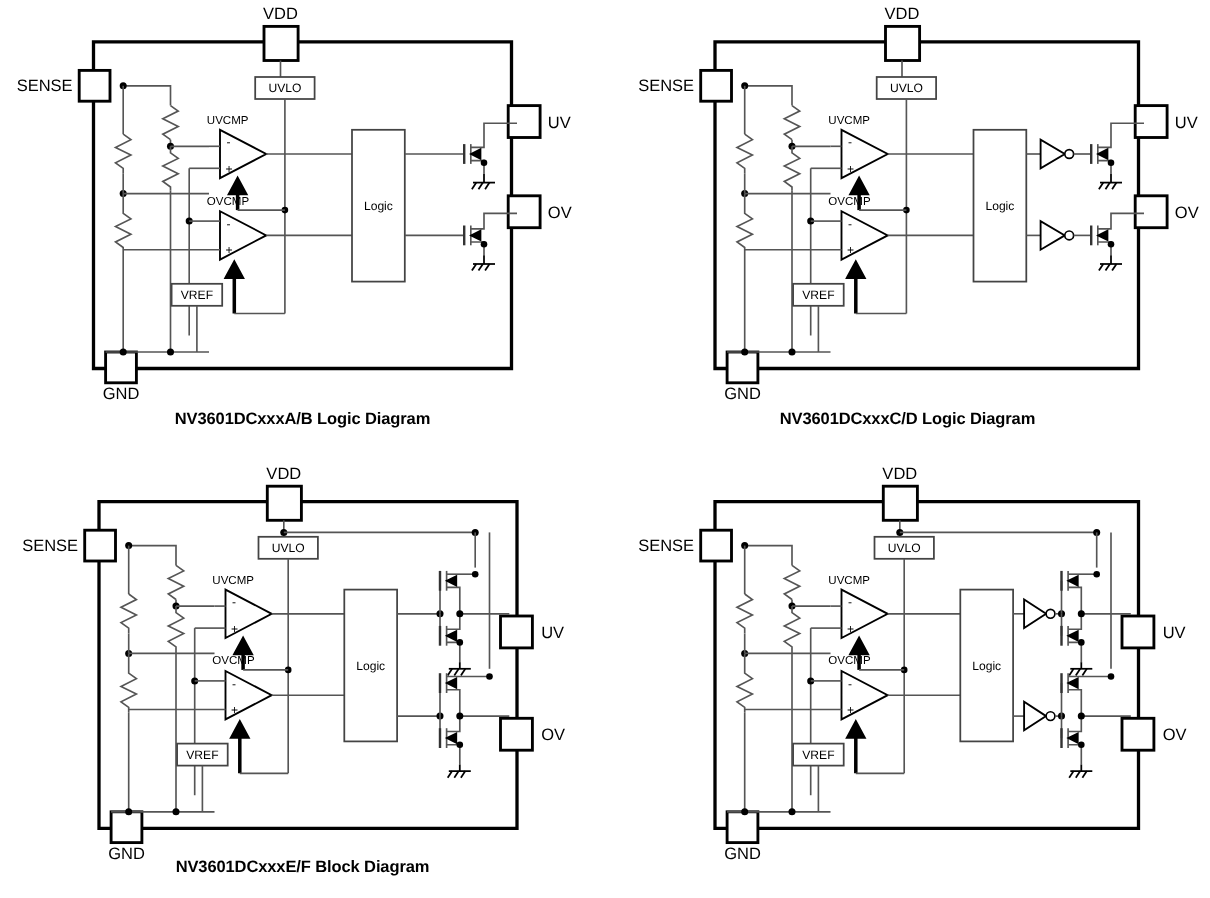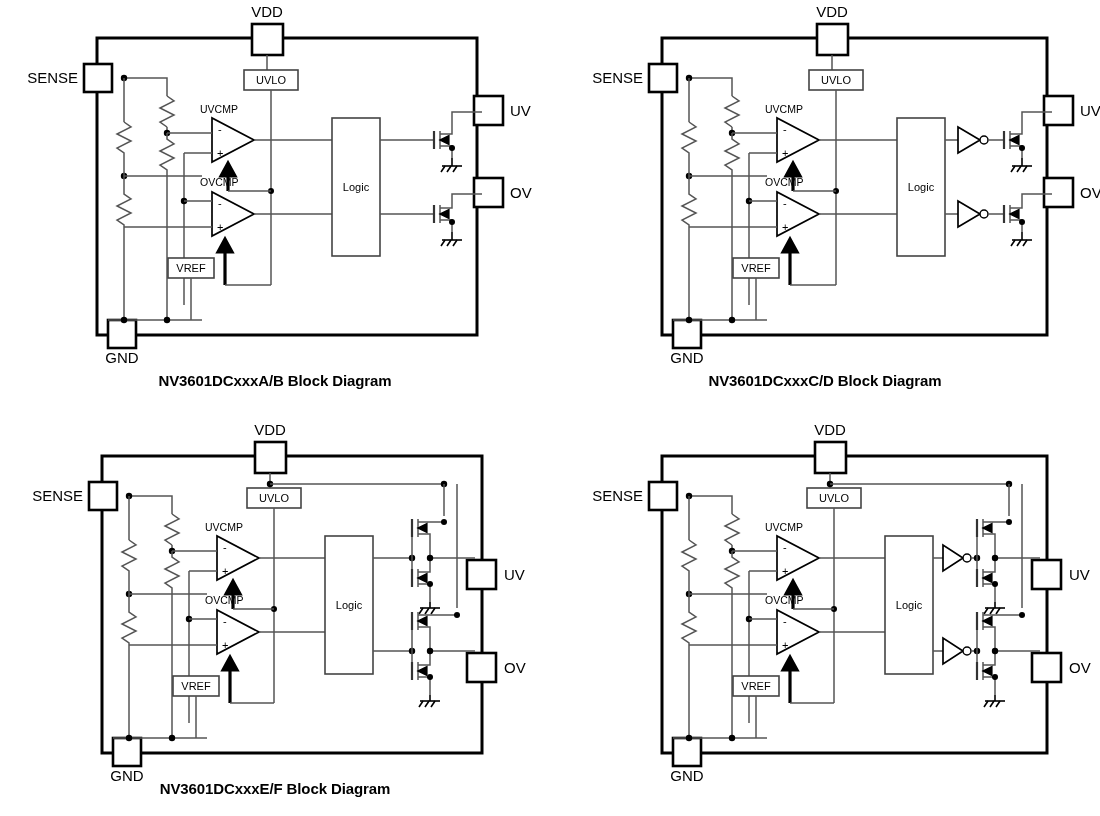--- a/index.html
+++ b/index.html
@@ -2,21 +2,21 @@
 <html><head>
 <meta charset="utf-8">
 <style>
   html,body{margin:0;padding:0;}
   body{
     width:1100px;height:816px;background:#ffffff;
     font-family:"Liberation Sans", sans-serif;
     overflow:hidden;
   }
   .sheet{position:relative;width:1100px;height:816px;}
-  .panel{position:absolute;width:550px;height:408px;padding-left:12px;}
+  .panel{position:absolute;width:550px;height:408px;}
   .panel.tl{left:0;top:0;}
   .panel.tr{left:550px;top:0;}
   .panel.bl{left:0;top:408px;}
   .panel.br{left:550px;top:408px;}
   .panel svg{display:block;width:550px;height:380px;}
   .caption{
     position:absolute;left:0;top:372px;width:550px;
     text-align:center;
     font-family:"Liberation Sans", sans-serif;
     font-size:15px;font-weight:bold;color:#000;
@@ -163,21 +163,21 @@
         <circle class="dot" cx="440" cy="222" r="3"></circle>
       </g>
       <g class="gnd">
         <path d="M440 232 V240"></path>
         <path d="M430 240 H450"></path>
         <path d="M433 240 L429 246"></path>
         <path d="M439 240 L435 246"></path>
         <path d="M445 240 L441 246"></path>
       </g>
     </svg>
-    <div class="caption">NV3601DCxxxA/B Block Diagram</div>
+    <div class="caption">NV3601DCxxxA/B Logic Diagram</div>
   </div>
 
   <div class="panel tr">
     <svg viewBox="0 0 550 380">
       <path class="bound" d="M100 38 H485 V335 H100 Z"></path>
 
       <rect class="pinbox" x="255" y="24" width="31" height="31"></rect>
       <text class="pinlabel" x="270" y="17" text-anchor="middle">VDD</text>
       <path class="wire" d="M270 55 V70"></path>
 
@@ -300,21 +300,21 @@
         <circle class="dot" cx="460" cy="222" r="3"></circle>
       </g>
       <g class="gnd">
         <path d="M460 232 V240"></path>
         <path d="M450 240 H470"></path>
         <path d="M453 240 L449 246"></path>
         <path d="M459 240 L455 246"></path>
         <path d="M465 240 L461 246"></path>
       </g>
     </svg>
-    <div class="caption">NV3601DCxxxC/D Block Diagram</div>
+    <div class="caption">NV3601DCxxxC/D Logic Diagram</div>
   </div>
 
   <div class="panel bl">
     <svg viewBox="0 0 550 380">
       <path class="bound" d="M90 48 H470 V345 H90 Z"></path>
 
       <rect class="pinbox" x="243" y="34" width="31" height="31"></rect>
       <text class="pinlabel" x="258" y="27" text-anchor="middle">VDD</text>
       <path class="wire" d="M258 65 V80"></path>
       <circle class="dot" cx="258" cy="76" r="3.2"></circle>

